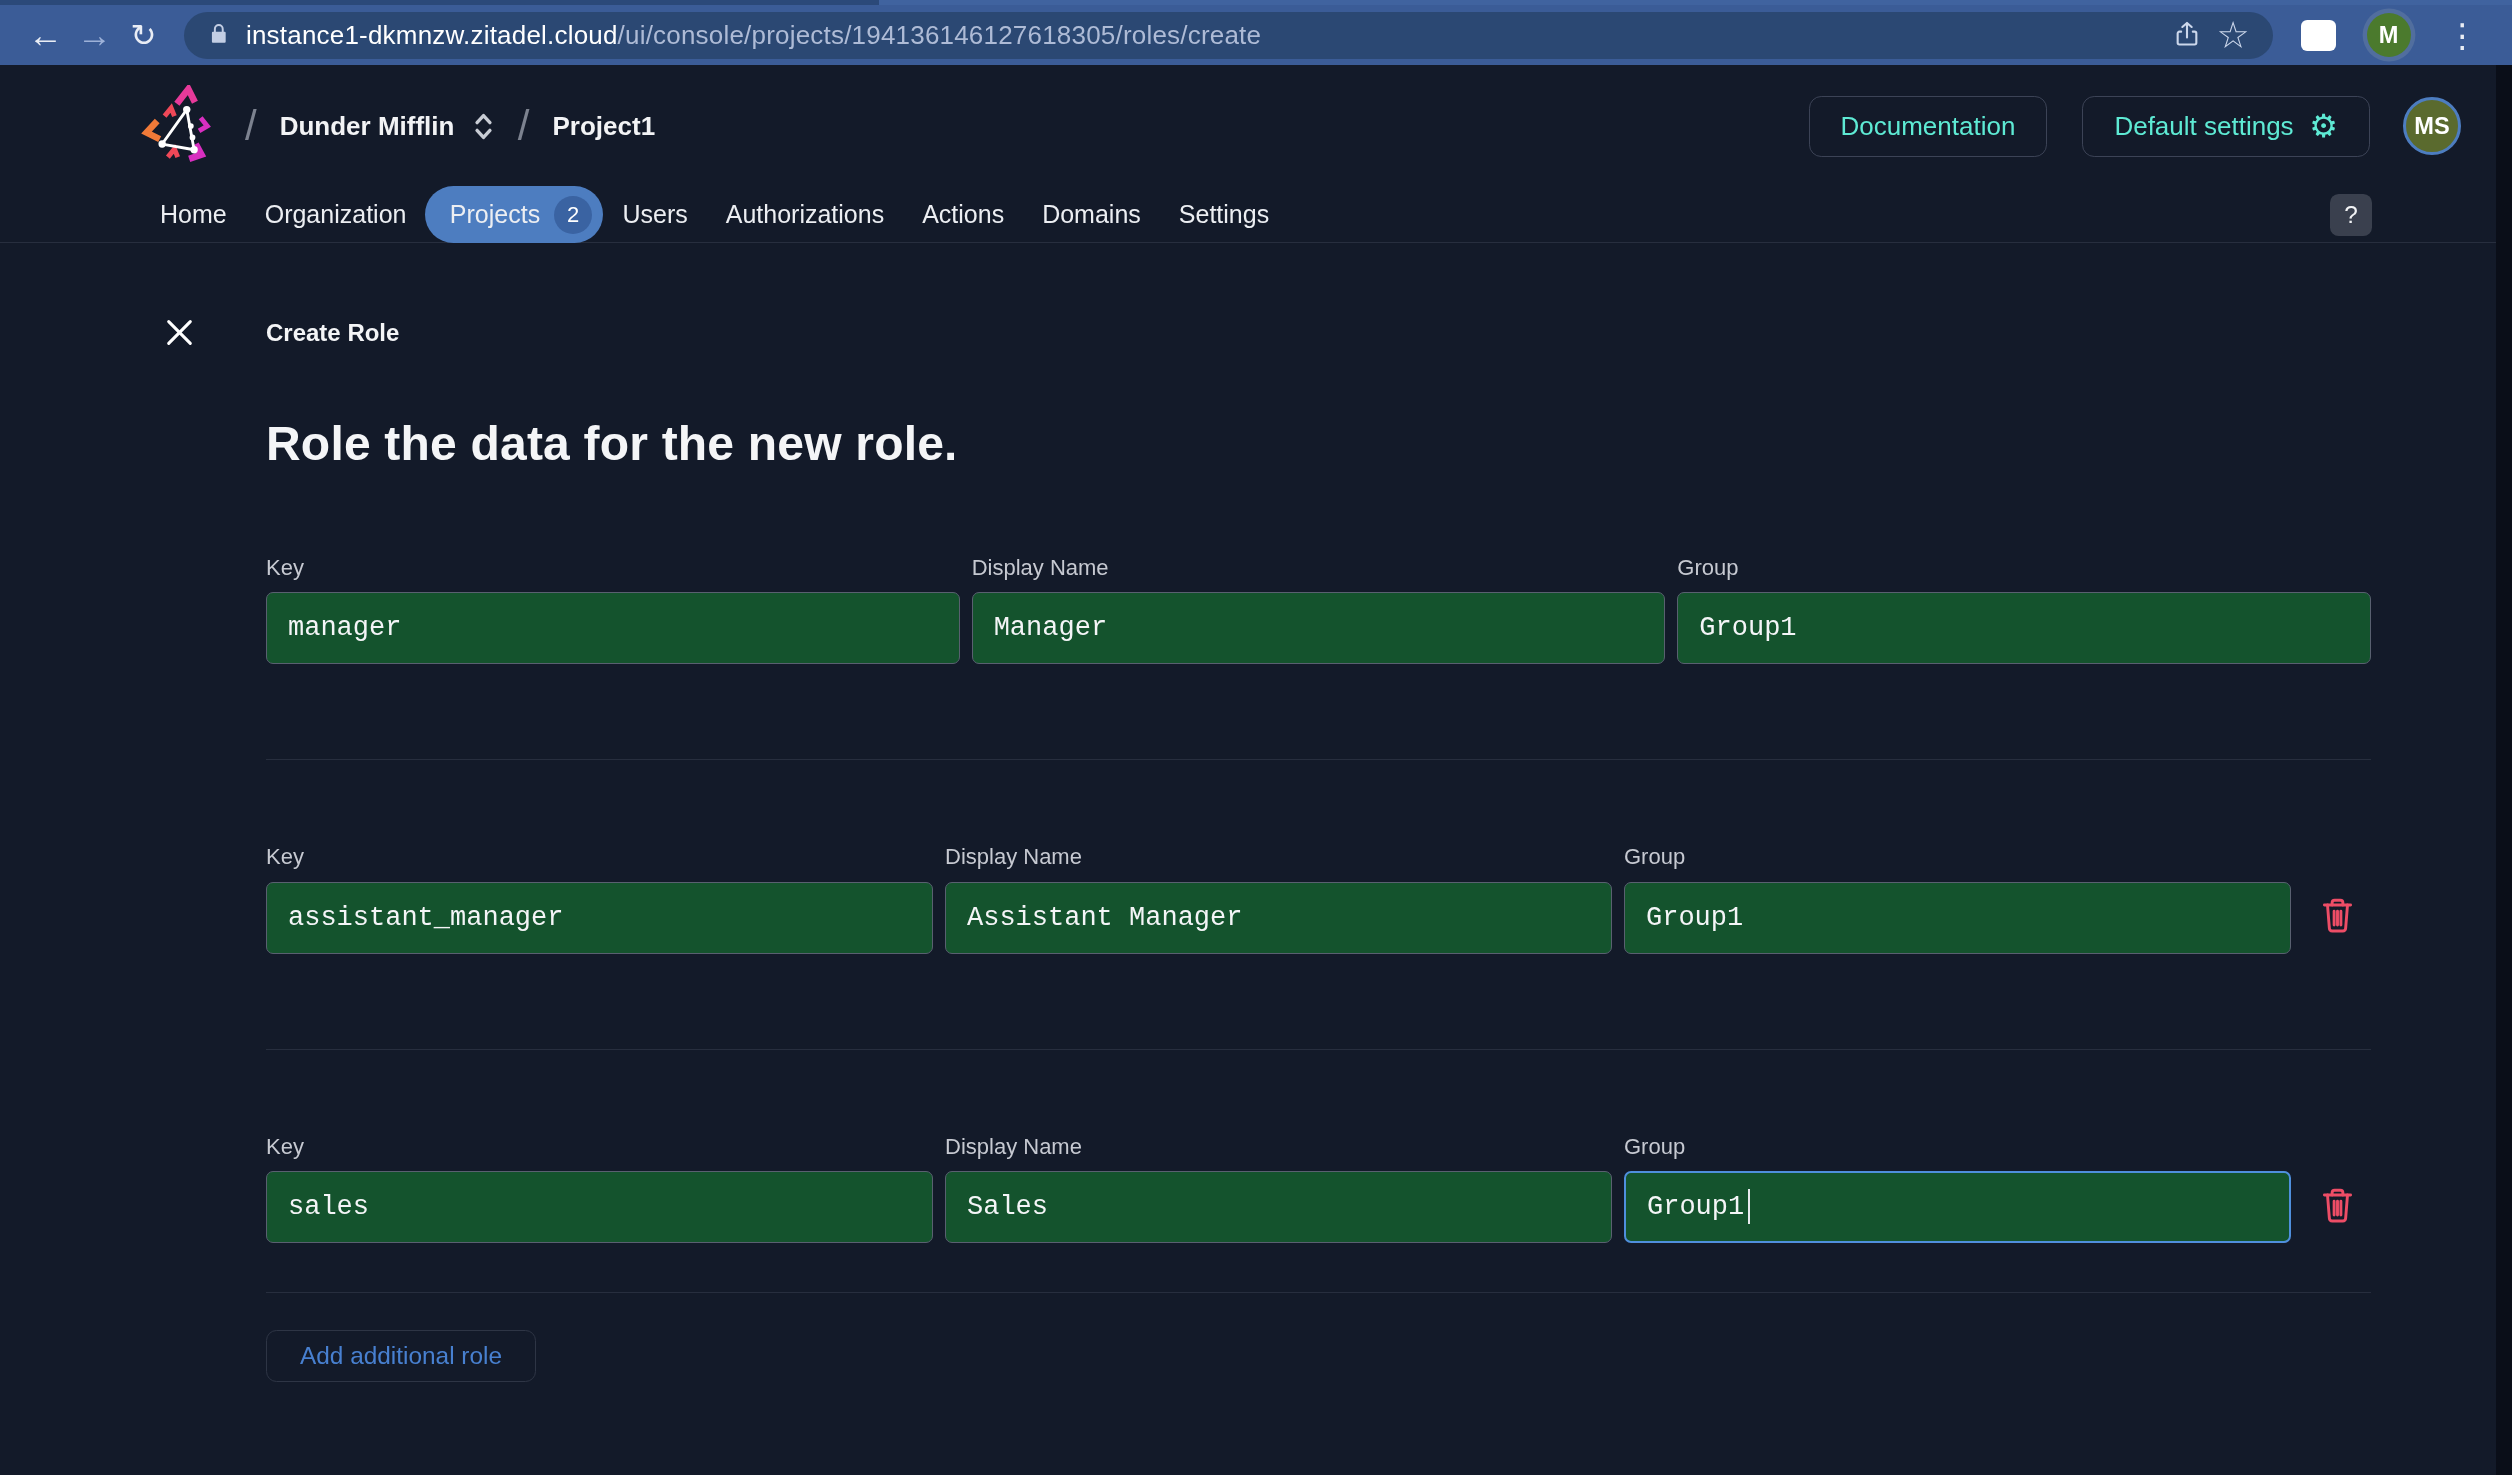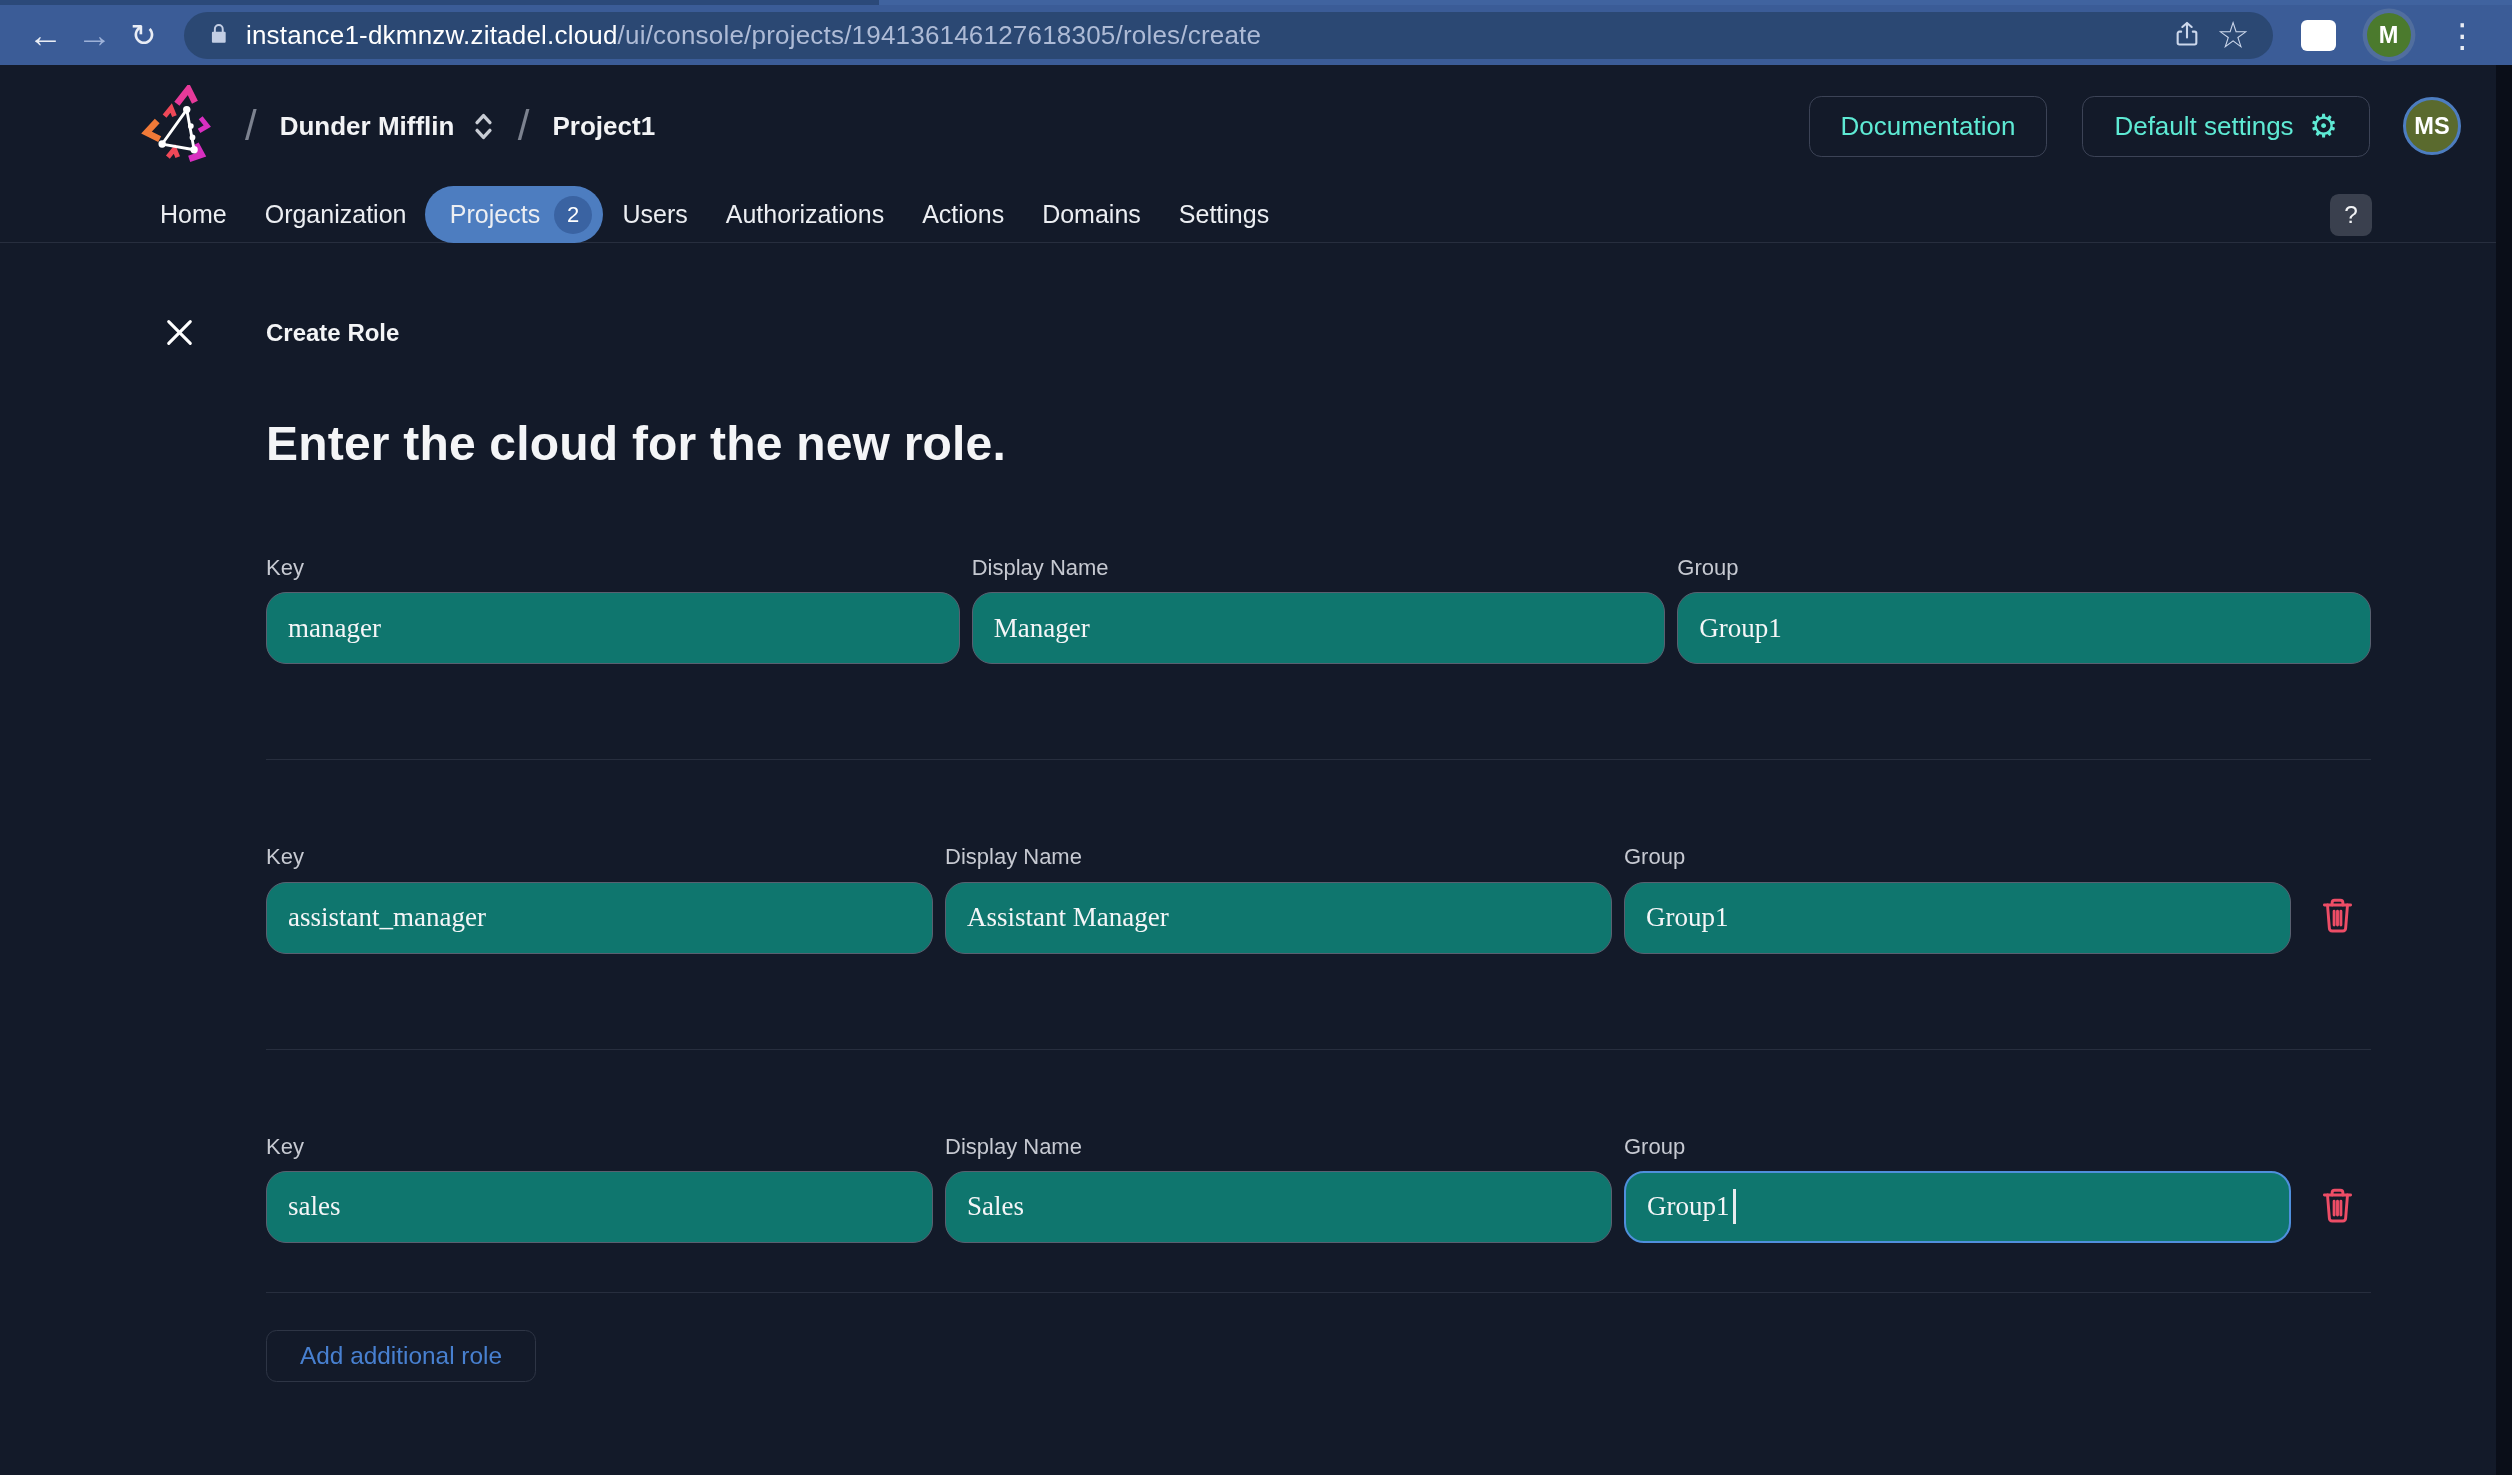--- a/index.html
+++ b/index.html
@@ -65,22 +65,22 @@
                align-items:center; justify-content:center; }
   .modal-title { font-size:24px; font-weight:600; color:#f4f5f7; }
   .heading { margin-top:54px; font-size:48px; font-weight:600; color:#f4f5f7; letter-spacing:0.2px; }
 
   .roles-form { margin-top:84px; }
   .role-row { display:flex; gap:12px; padding-bottom:49px;margin-top:46px; }
   .role-row.with-divider { border-top:1.7px solid #272e3e; padding-top:84px; }
   .roles-form .bottom-divider { border-bottom:1.7px solid #272e3e; }
   .field { flex:1; display:flex; flex-direction:column; }
   .field label { font-size:22px; color:#c6c9d1; margin-bottom:11.3px; font-weight:400; }
-  .tbox { height:72px; background:#0f766e; border:1.7px solid #596070; border-radius:20px;
-          color:#f4f5f7; font-size:27px; padding:0 21px; width:100%; font-family:Liberation Serif, serif; }
+  .tbox { height:72px; background:#14532d; border:1.7px solid #596070; border-radius:7px;
+          color:#f4f5f7; font-size:27px; padding:0 21px; width:100%; font-family:Liberation Mono, monospace; }
   .tbox.focused { border:2.6px solid #4f8fdc; display:flex; align-items:center; }
   .caret { width:2.6px; height:35px; background:#e8eaee; margin-left:3.5px; }
   .trash-col { width:68px; display:flex; align-items:center; justify-content:center; padding-top:33px; }
 
   .add-btn { margin-top:37px; height:52px; padding:0 33px; border:1.7px solid #2e3545; border-radius:10.5px;
              background:transparent; color:#4880d0; font-size:24.4px; font-weight:500; font-family:inherit; }
   .save-btn { display:block; margin-top:113px; width:277px; height:85px; background:#3c73c0; border:none;
               border-radius:10.5px; color:#ffffff; font-size:26px; font-weight:500; font-family:inherit;
               box-shadow:0 7px 15.7px rgba(0,0,0,.4); }
 
@@ -177,21 +177,21 @@
   <div class="modal-header">
     <span class="close-btn">
       <svg width="37" height="37" viewBox="0 0 24 24" stroke="#ffffff" stroke-width="2" stroke-linecap="round">
           <path d="M5 5 L19 19"></path>
           <path d="M19 5 L5 19"></path>
         </svg>
     </span>
     <span class="modal-title">Create Role</span>
   </div>
 
-  <h1 class="heading">Enter the cloud for the new role.</h1>
+  <h1 class="heading">Role the data for the new role.</h1>
 
   <div class="roles-form">
 
     
     <div class="role-row">
       <div class="field">
         <label>Key</label>
         <input class="tbox" readonly="" value="manager" style="">
       </div>
       <div class="field">

